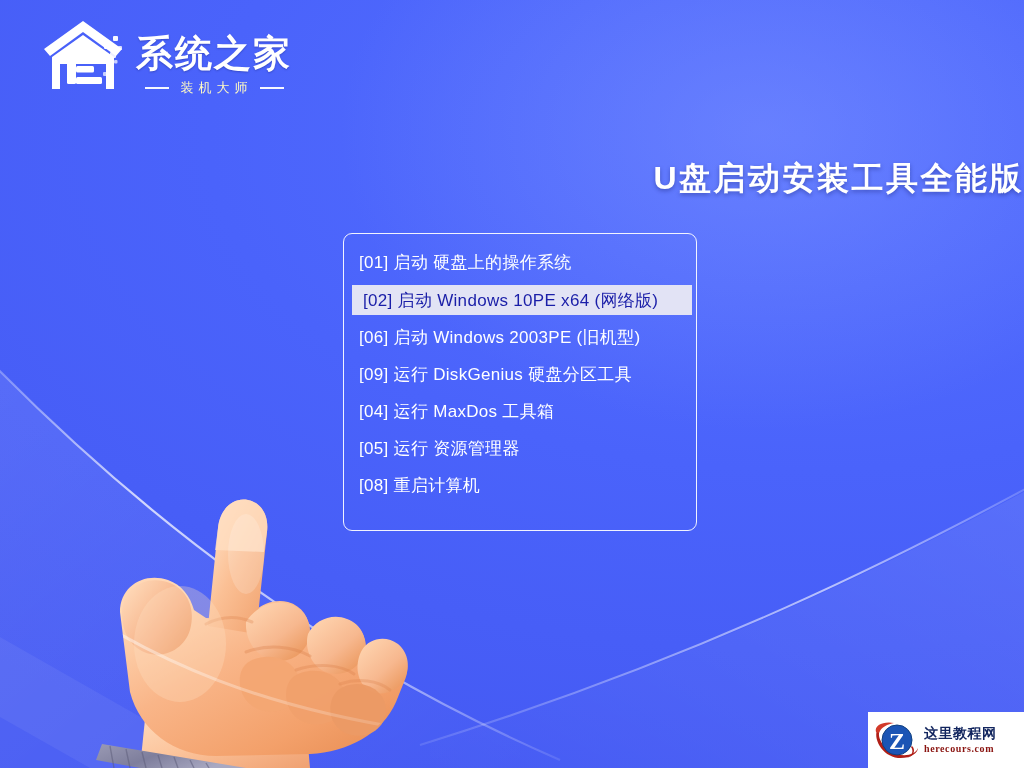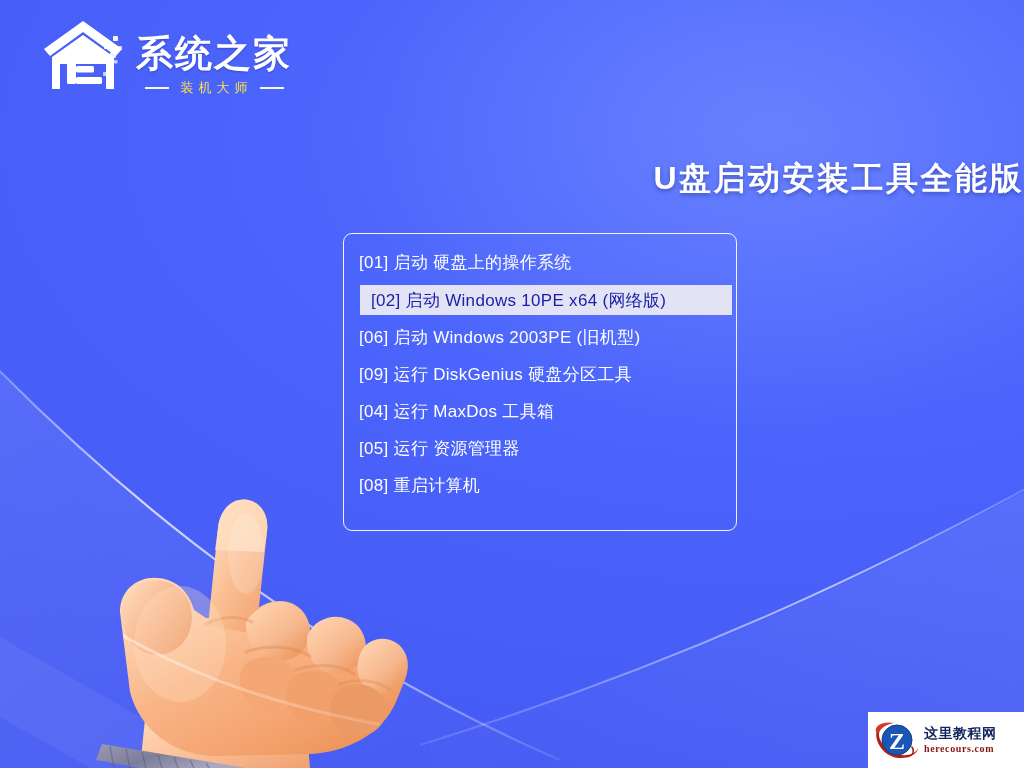--- a/index.html
+++ b/index.html
@@ -66,21 +66,21 @@
     margin-top: 9px;
   }
   .logo-sub .dash {
     display: block;
     width: 24px;
     height: 2px;
     background: #ffffff;
     opacity: .95;
   }
   .logo-sub .txt {
-    color: #fde047;
+    color: #fef9c3;
     font-size: 13px;
     letter-spacing: 5px;
     text-indent: 5px;
     line-height: 1;
   }
 
   
   .heading {
     position: absolute;
     left: 0;
@@ -92,21 +92,21 @@
     font-weight: bold;
     letter-spacing: 2.5px;
     text-shadow: 0 2px 4px rgba(18,28,105,.40);
   }
 
   
   .menu-panel {
     position: absolute;
     left: 343px;
     top: 233px;
-    width: 394px;
+    width: 354px;
     height: 298px;
     border: 1.6px solid rgba(255,255,255,.92);
     border-radius: 9px;
     box-sizing: border-box;
     padding: 14px 0 0 0;
   }
   .menu-list {
     list-style: none;
     margin: 0;
     padding: 0;
@@ -119,21 +119,21 @@
     padding-left: 15px;
     color: #ffffff;
     font-size: 17px;
     letter-spacing: .3px;
     white-space: nowrap;
     box-sizing: border-box;
   }
   .menu-item.selected {
     background: #e2e3f5;
     color: #1a1ea8;
-    margin-left: 16px;
+    margin-left: 8px;
     margin-right: 4px;
     padding-left: 11px;
     height: 30px;
   }
 
   
   .hand {
     position: absolute;
     left: 96px;
     top: 494px;

